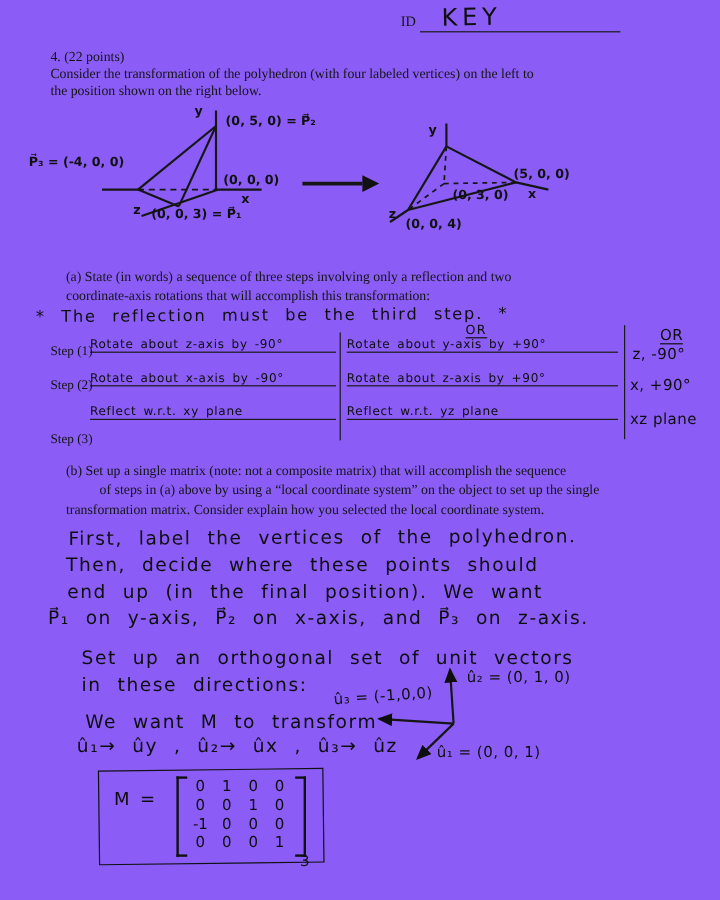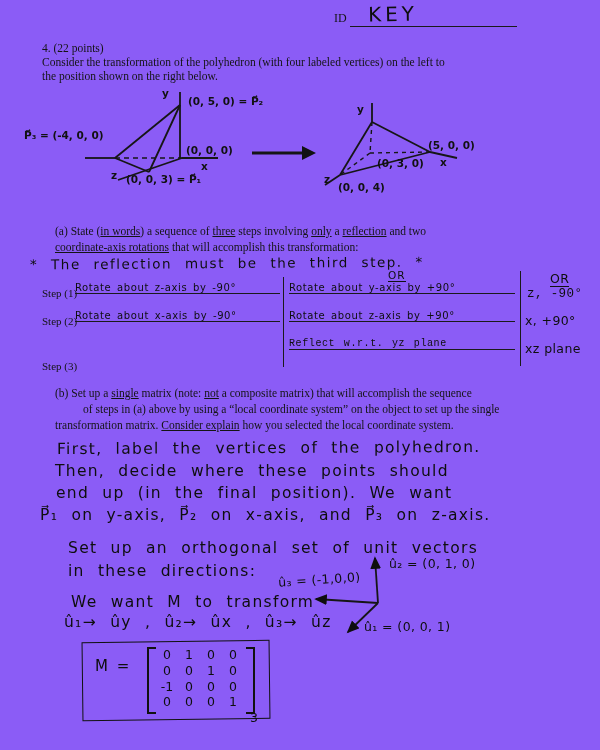--- a/index.html
+++ b/index.html
@@ -1,21 +1,21 @@
 <!DOCTYPE html>
 <html><head>
 <meta charset="utf-8">
 <style>
   html,body{margin:0;padding:0;background:#e8e8e8;}
   .page{position:relative;width:600px;height:750px;background:#8b5cf6;overflow:hidden;
         font-family:"Liberation Serif",serif;color:#161616;}
   .abs{position:absolute;}
   .print{font-family:"Liberation Serif",serif;font-size:11.5px;color:#141414;line-height:15.5px;}
   .print-sm{font-family:"Liberation Serif",serif;font-size:11px;color:#141414;}
-  .u{text-decoration:underline;}
+  .u{}
   .hand{font-family:"DejaVu Sans",sans-serif;font-weight:500;color:#0e0e0e;letter-spacing:1px;}
   .hand-note{font-size:13.5px;word-spacing:7px;letter-spacing:1.5px;}
   .hand-step{font-size:10px;letter-spacing:.6px;word-spacing:2px;white-space:nowrap;}
   .hand-lg{font-size:15.5px;letter-spacing:1.3px;word-spacing:7px;white-space:nowrap;}
   .hand-sm{font-size:12.5px;letter-spacing:.4px;white-space:nowrap;}
   .dlabel{font-family:"DejaVu Sans",sans-serif;font-weight:700;font-size:10.5px;color:#111;white-space:nowrap;}
   .answer-line{border-bottom:1.4px solid #1a1a1a;}
   .vline{border-left:1.5px solid #1a1a1a;width:0;}
   .hrule{border-top:1.5px solid #1a1a1a;height:0;}
   svg line,svg polyline{stroke:#161616;}
@@ -88,27 +88,28 @@
   <div class="abs print-sm" style="left:42px;top:287px;">Step (1)</div>
   <div class="abs answer-line hand hand-step" style="left:75px;top:282px;width:205px;">Rotate about z-axis by -90°</div>
   <div class="abs answer-line hand hand-step" style="left:289px;top:282px;width:226px;">Rotate about y-axis by +90°</div>
   <div class="abs hand" style="left:388px;top:269px;font-size:10.5px;border-bottom:1.2px solid #111;">OR</div>
 
   <div class="abs print-sm" style="left:42px;top:315px;">Step (2)</div>
   <div class="abs answer-line hand hand-step" style="left:75px;top:310px;width:205px;">Rotate about x-axis by -90°</div>
   <div class="abs answer-line hand hand-step" style="left:289px;top:310px;width:226px;">Rotate about z-axis by +90°</div>
 
   <div class="abs print-sm" style="left:42px;top:343px;margin-top:17px;">Step (3)</div>
-  <div class="abs answer-line hand hand-step" style="left:289px;top:338px;width:226px;font-family:Liberation Mono, monospace;">Reflect w.r.t.  yz plane</div>
+  <div class="abs answer-line hand hand-step" style="left:75px;top:338px;width:205px;">Reflect w.r.t.  xy plane</div>
+  <div class="abs answer-line hand hand-step" style="left:289px;top:338px;width:226px;">Reflect w.r.t.  yz plane</div>
 
   <div class="abs vline" style="left:283px;top:277px;height:90px;"></div>
   <div class="abs vline" style="left:520px;top:271px;height:95px;"></div>
 
   <div class="abs hand hand-sm" style="left:550px;top:271px;border-bottom:1.2px solid #111;">OR</div>
-  <div class="abs hand hand-sm" style="left:527px;top:287px;font-family:Liberation Mono, monospace;">z, -90°</div>
+  <div class="abs hand hand-sm" style="left:527px;top:287px;">z, -90°</div>
   <div class="abs hand hand-sm" style="left:525px;top:313px;">x, +90°</div>
   <div class="abs hand hand-sm" style="left:525px;top:341px;">xz plane</div>
 
   <div class="abs print" style="left:55px;top:386px;width:520px;"><span>(b)  Set up a </span><span class="u">single</span><span> matrix (note: </span><span class="u">not</span><span> a composite matrix) that will accomplish the sequence</span></div>
   <div class="abs print" style="left:55px;top:402px;width:520px;margin-left:28px;">of steps in (a) above by using a “local coordinate system” on the object to set up the single</div>
   <div class="abs print" style="left:55px;top:418px;width:520px;"><span>transformation matrix.  </span><span class="u">Consider explain</span><span> how you selected the local coordinate system.</span></div>
 
   <div class="abs hand hand-lg" style="left:57px;top:439px;transform:rotate(-.3deg);">First, label the vertices of the polyhedron.</div>
   <div class="abs hand hand-lg" style="left:55px;top:462px;">Then, decide where these points should</div>
   <div class="abs hand hand-lg" style="left:56px;top:484px;">end up (in the final position). We want</div>

